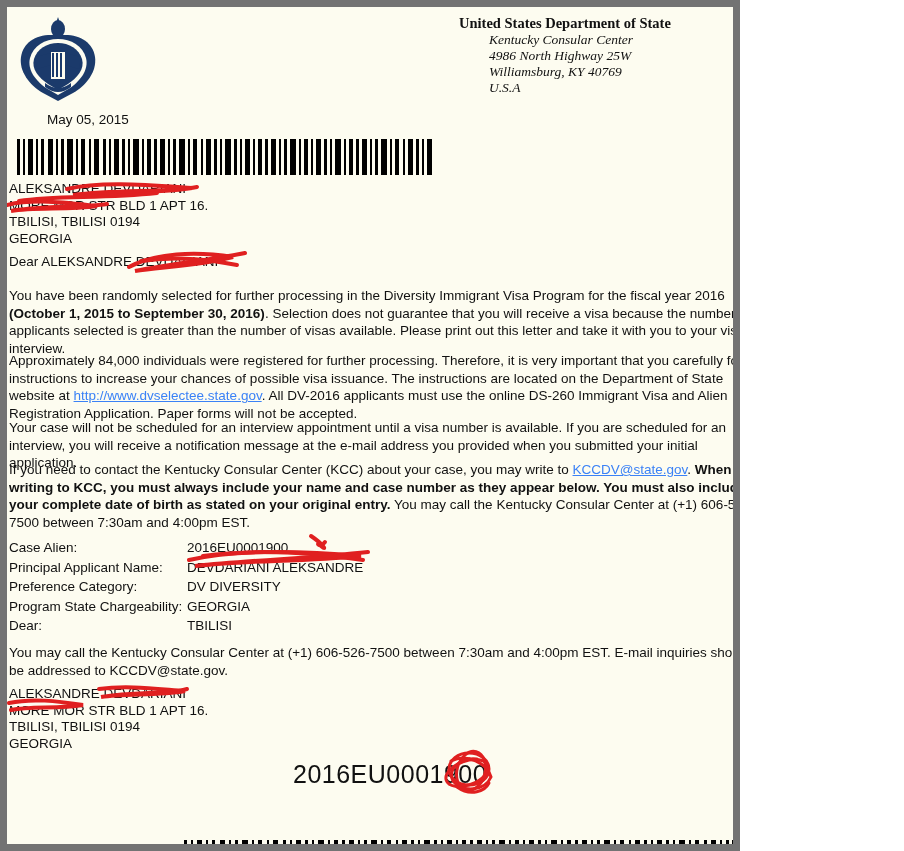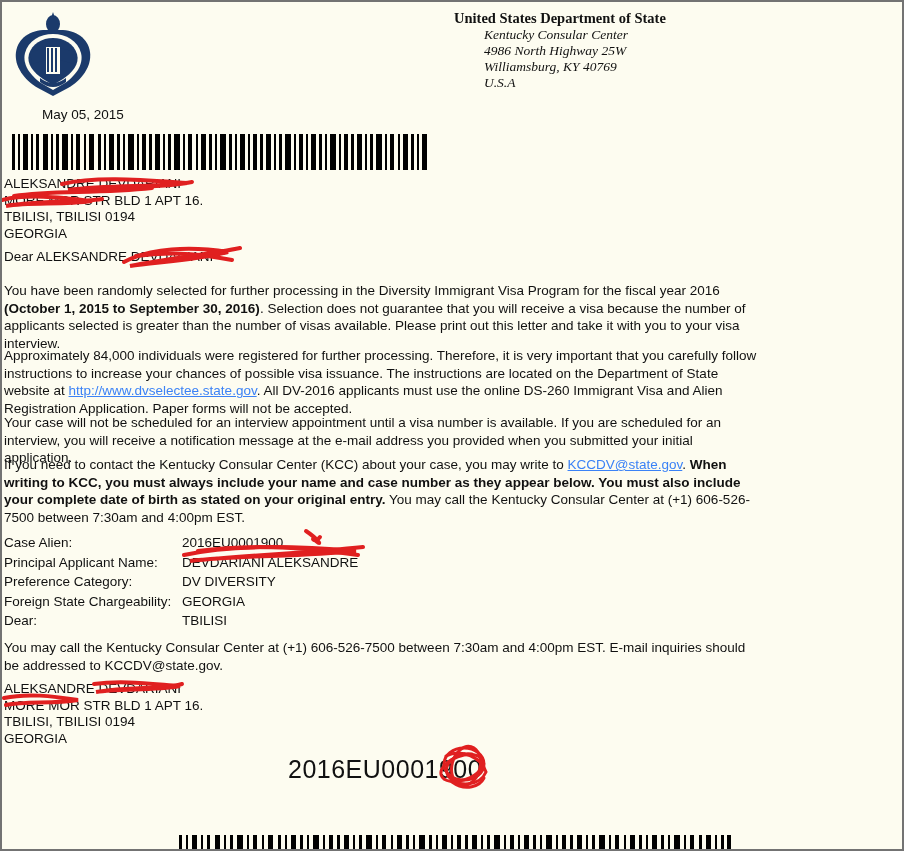--- a/index.html
+++ b/index.html
@@ -5,24 +5,24 @@
   html, body {
     margin: 0;
     padding: 0;
     background: #ffffff;
   }
   body {
     font-family: "Liberation Sans", sans-serif;
   }
   .page {
     position: relative;
-    width: 904px;
+    width: 740px;
     height: 851px;
     background: #fdfcf0;
-    border: 2px solid #737373;
+    border: 7px solid #737373;
     box-sizing: border-box;
     overflow: hidden;
   }
   .seal {
     position: absolute;
     left: 8px;
     top: 6px;
     width: 86px;
     height: 94px;
   }
@@ -263,21 +263,21 @@
       </tr>
       <tr>
         <td class="k">Principal Applicant Name:</td>
         <td>DEVDARIANI ALEKSANDRE</td>
       </tr>
       <tr>
         <td class="k">Preference Category:</td>
         <td>DV DIVERSITY</td>
       </tr>
       <tr>
-        <td class="k">Foreign State Chargeability:</td>
+        <td class="k">Program State Chargeability:</td>
         <td>GEORGIA</td>
       </tr>
       <tr>
         <td class="k">Dear:</td>
         <td>TBILISI</td>
       </tr>
     </tbody>
   </table>
 
   <div class="body-text p5">You may call the Kentucky Consular Center at (+1) 606-526-7500 between 7:30am and 4:00pm EST. E-mail inquiries should be addressed to KCCDV@state.gov.</div>

